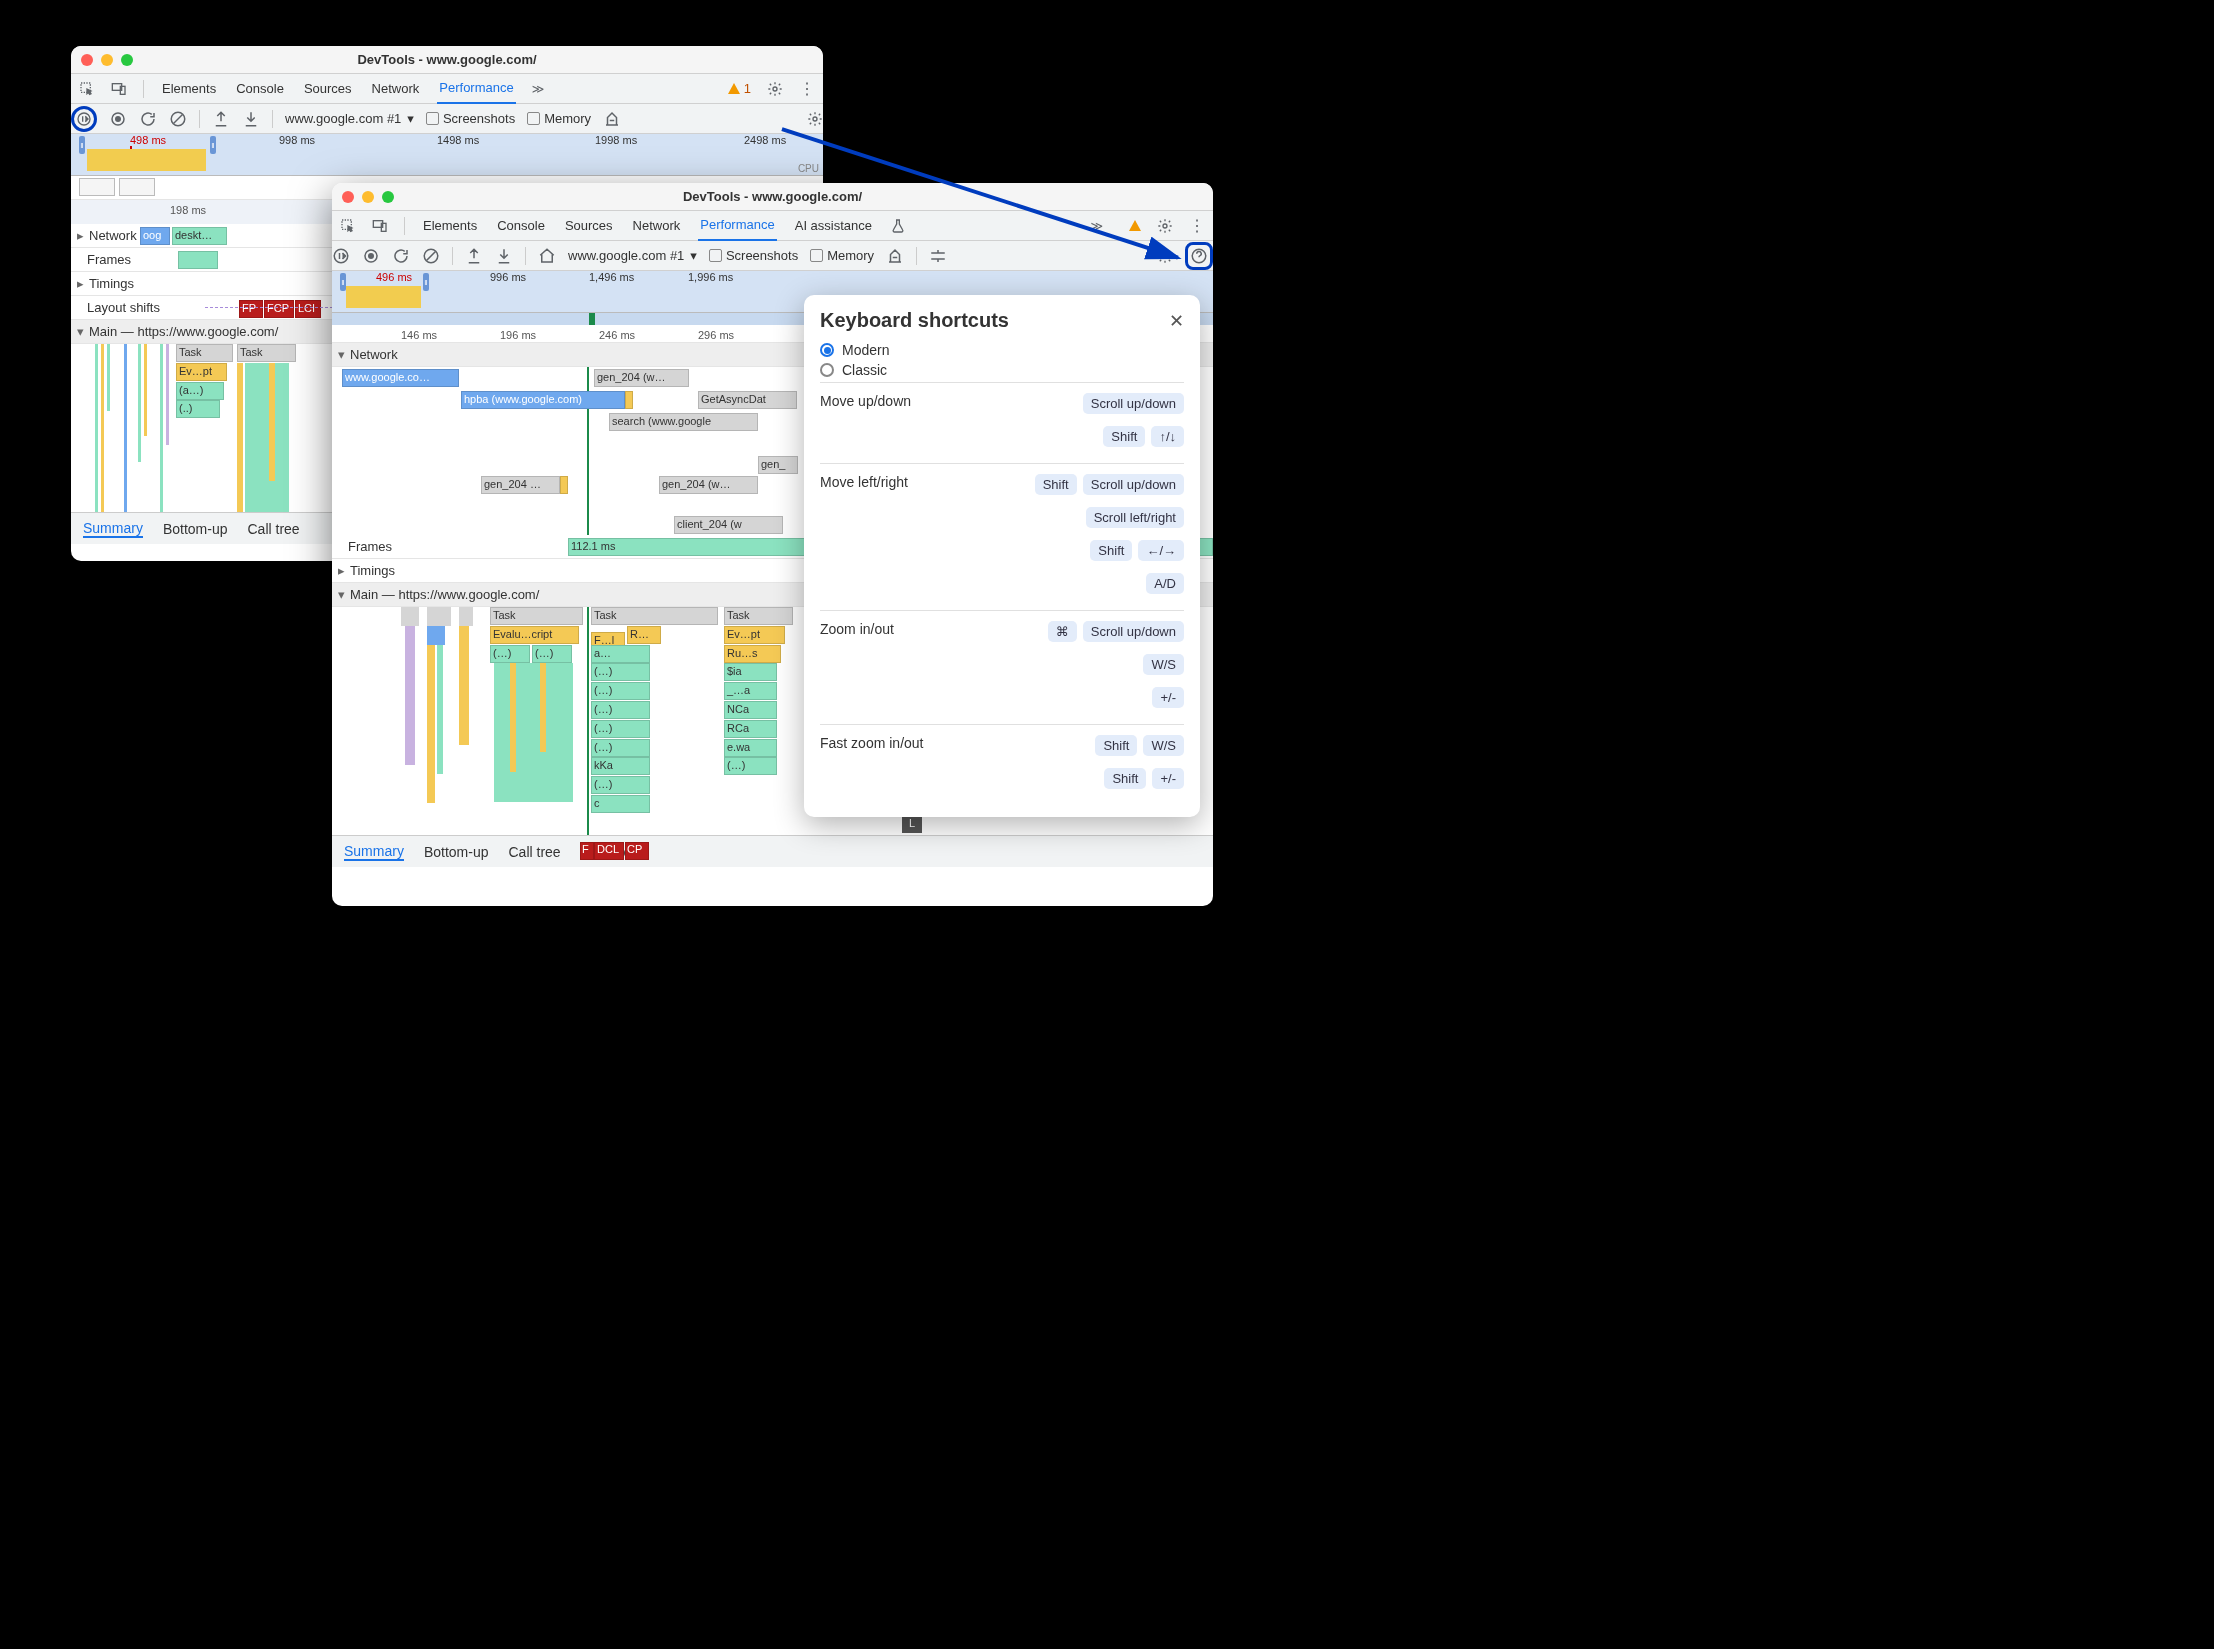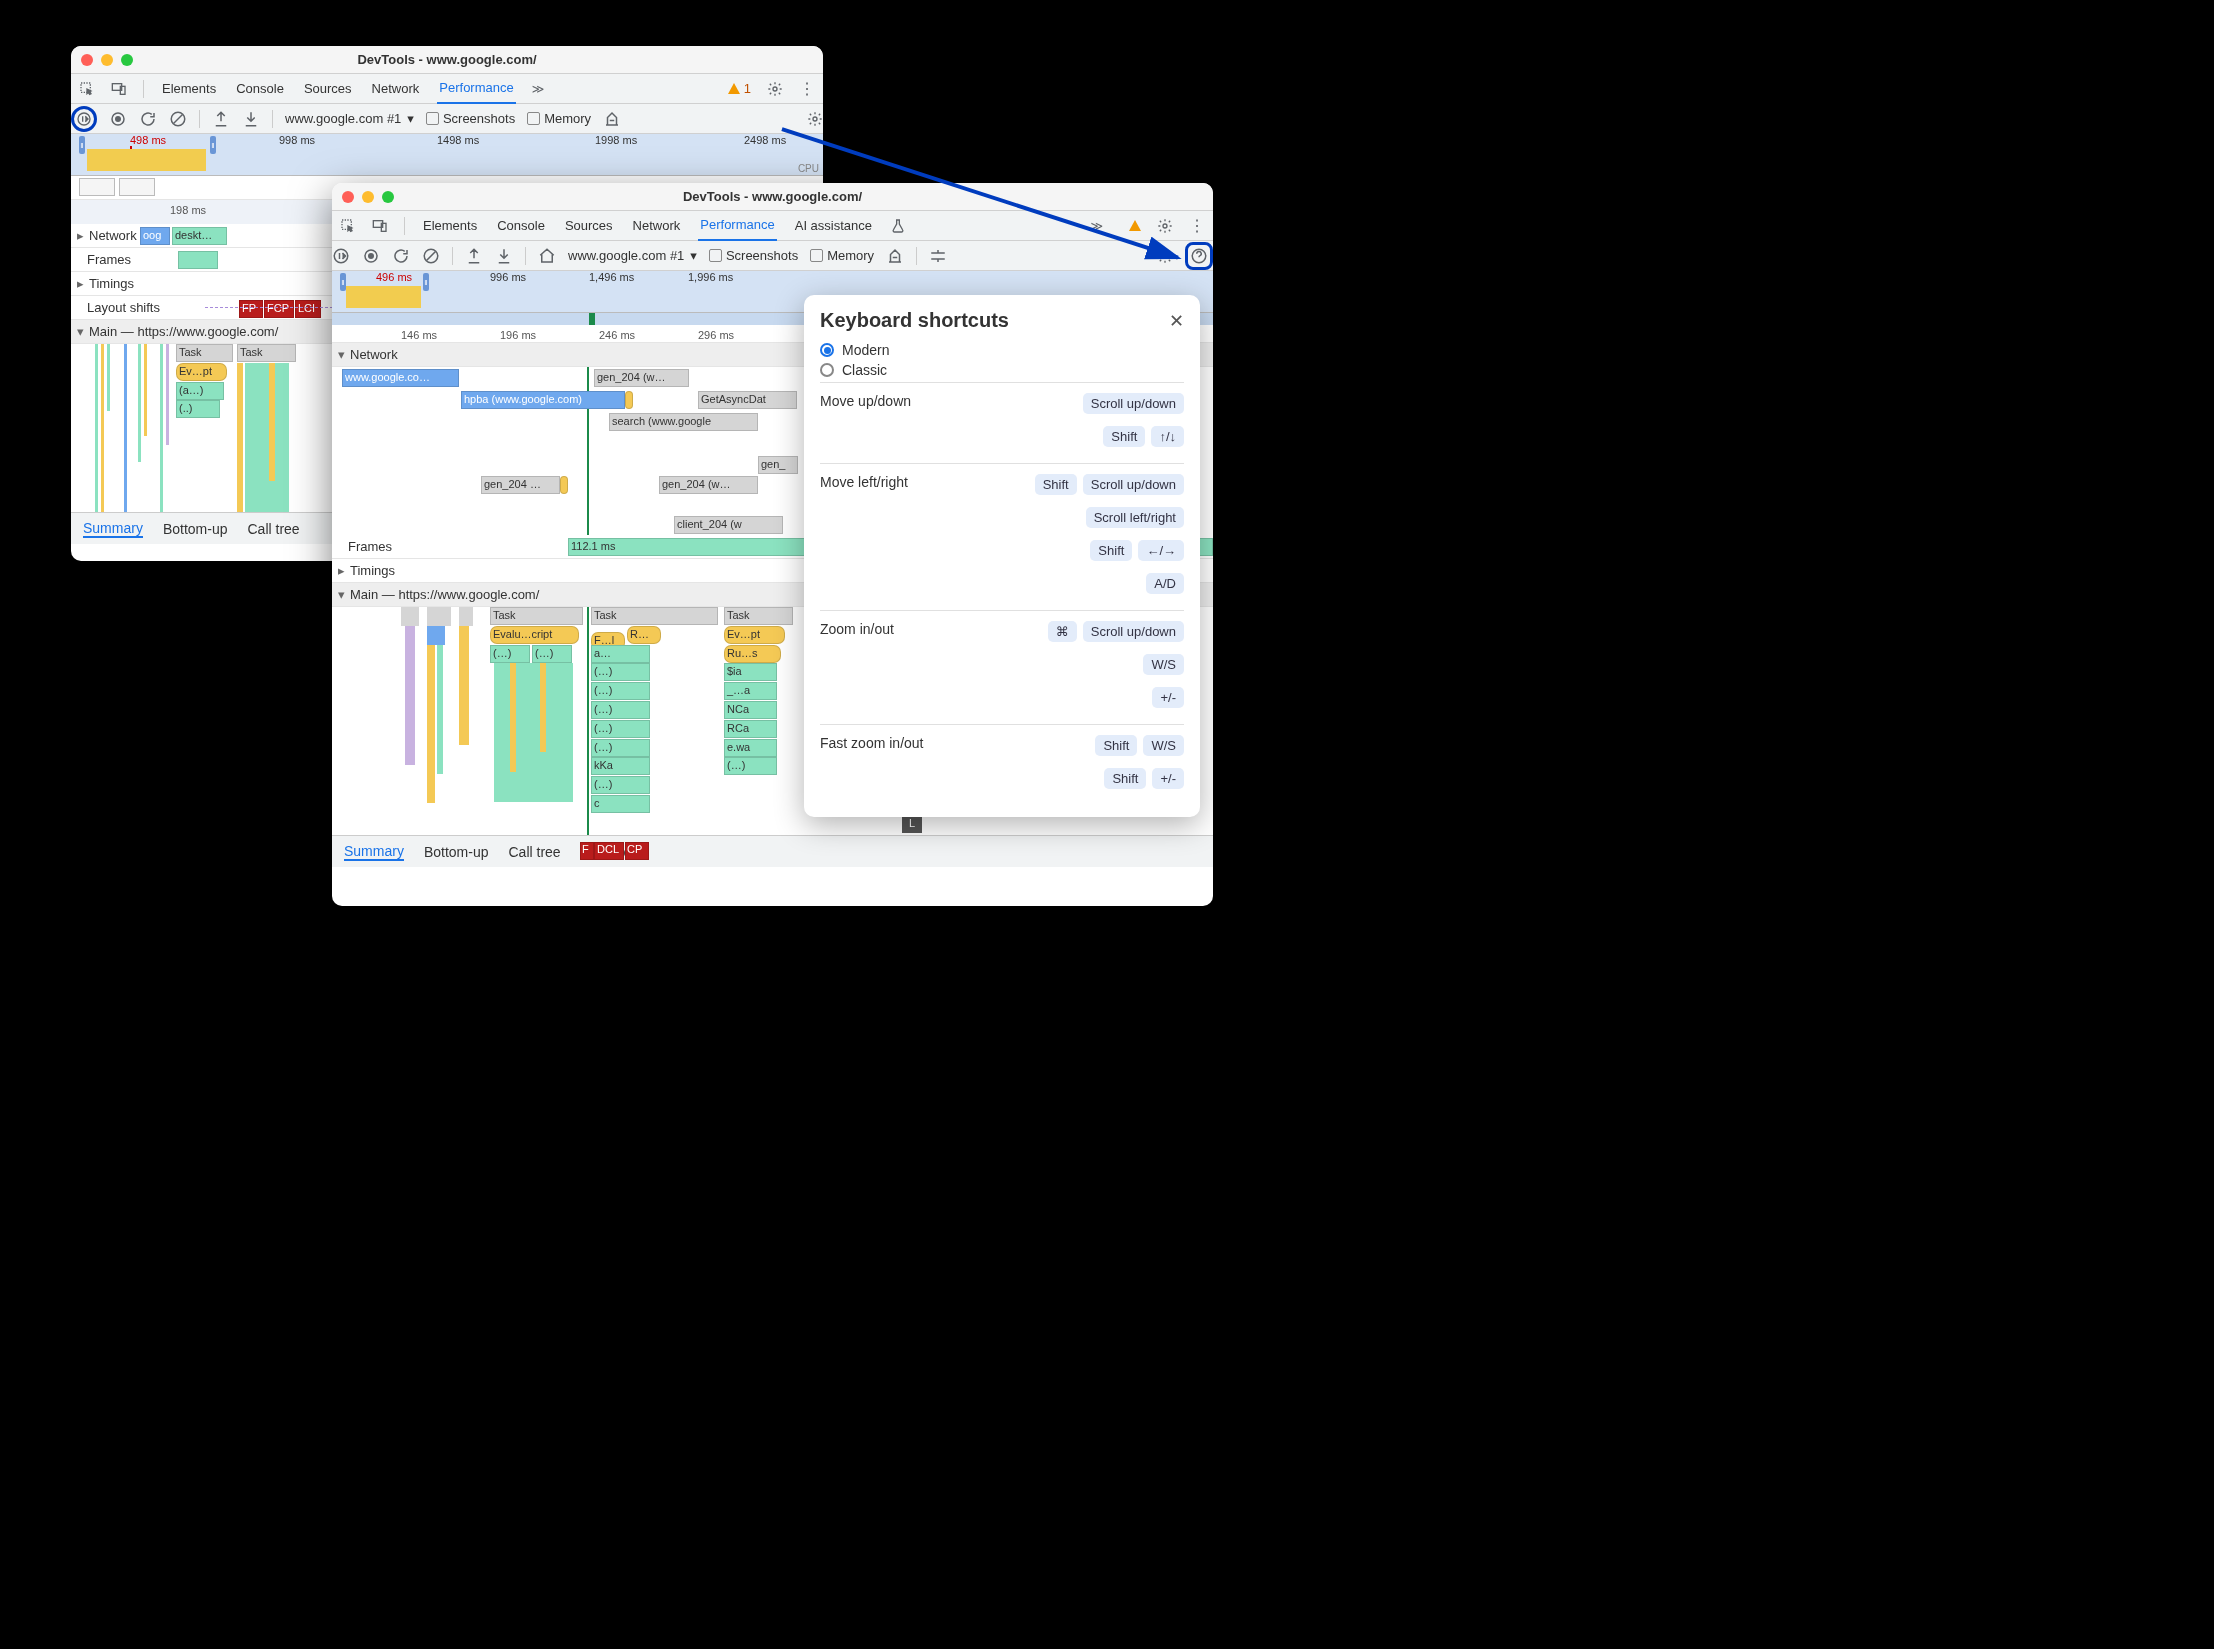--- a/index.html
+++ b/index.html
@@ -28,21 +28,21 @@
 .ovhandle { position: absolute; top: 2px; width: 6px; height: 18px; background: #6a96d6; border-radius: 2px; display: flex; align-items: center; justify-content: center; }
 .ovhandle::after { content: "‖"; color: #fff; font-size: 8px; }
 .ovlabel { position: absolute; top: 0; font-size: 11px; color: #333; }
 .ovbump { position: absolute; bottom: 4px; height: 22px; background: #f2cc4f; }
 .track { height: 24px; border-bottom: 1px solid #e5e5e5; display: flex; align-items: center; font-size: 13px; padding-left: 6px; position: relative; }
 .trarrow { width: 10px; display: inline-block; color: #666; margin-right: 2px; }
 .timeline { position: relative; background: #eef2f8; height: 24px; font-size: 11px; color: #555; }
 .tlabel { position: absolute; top: 4px; }
 .flame { position: relative; background: #fff; }
 .fbar { position: absolute; height: 18px; font-size: 11px; color: #333; padding: 1px 2px; overflow: hidden; white-space: nowrap; border: 1px solid rgba(0,0,0,.15); }
-.gray { background: #d5d5d5; } .blue { background: #6fa8ee; color:#fff; } .yellow { background: #f4c955; border-radius: 7px; } .green { background: #8be2c0; } .dkgreen { background: #b91c1c; color: #fff; margin-top: 25px; }
+.gray { background: #d5d5d5; } .blue { background: #6fa8ee; color:#fff; } .yellow { background: #f4c955; } .green { background: #8be2c0; } .dkgreen { background: #b91c1c; color: #fff; margin-top: 25px; }
 .footer { height: 32px; border-top: 1px solid #ccc; background: #f1f3f4; display: flex; align-items: center; padding: 0 12px; gap: 20px; font-size: 14px; }
 .ftab.active { color: #1a73e8; border-bottom: 2px solid #1a73e8; }
 .popup { position: absolute; background: #fff; border-radius: 10px; box-shadow: 0 8px 30px rgba(0,0,0,.3); padding: 14px 16px; }
 .pophead { display: flex; justify-content: space-between; align-items: center; margin-bottom: 10px; }
 .poptitle { font-size: 20px; font-weight: 600; }
 .radio { display: flex; align-items: center; gap: 8px; font-size: 14px; margin: 4px 0; }
 .rb { width: 14px; height: 14px; border: 2px solid #1a73e8; border-radius: 50%; display: flex; align-items: center; justify-content: center; }
 .rb.on::after { content: ""; width: 7px; height: 7px; background: #1a73e8; border-radius: 50%; }
 .rb.off { border-color: #888; }
 .scrow { display: flex; justify-content: space-between; align-items: flex-start; padding: 8px 0; font-size: 14px; }

